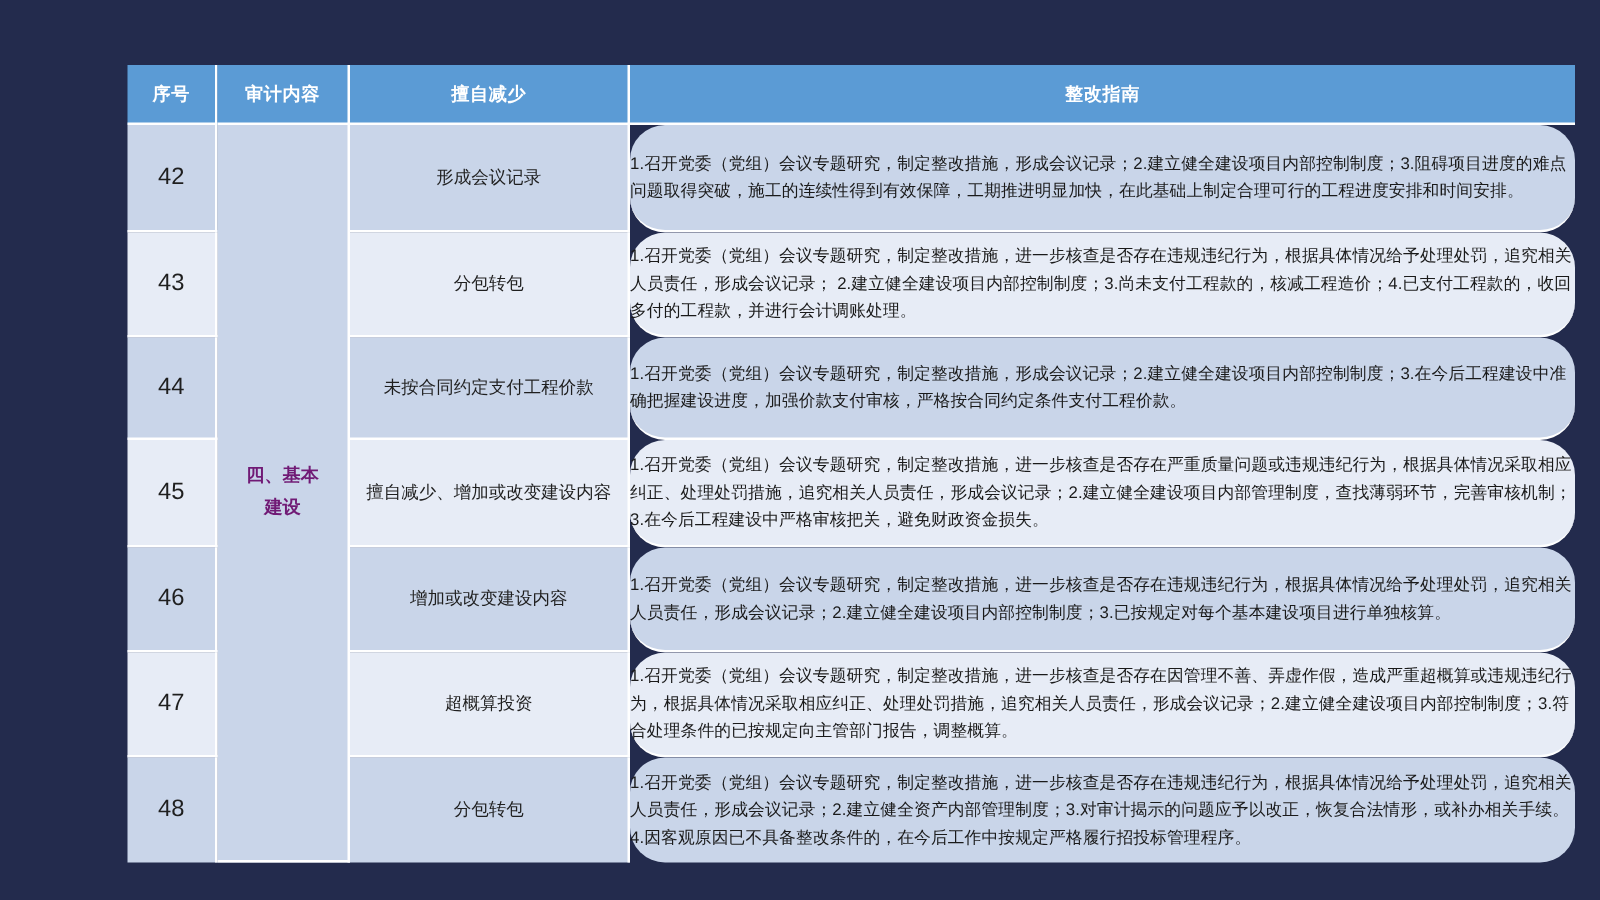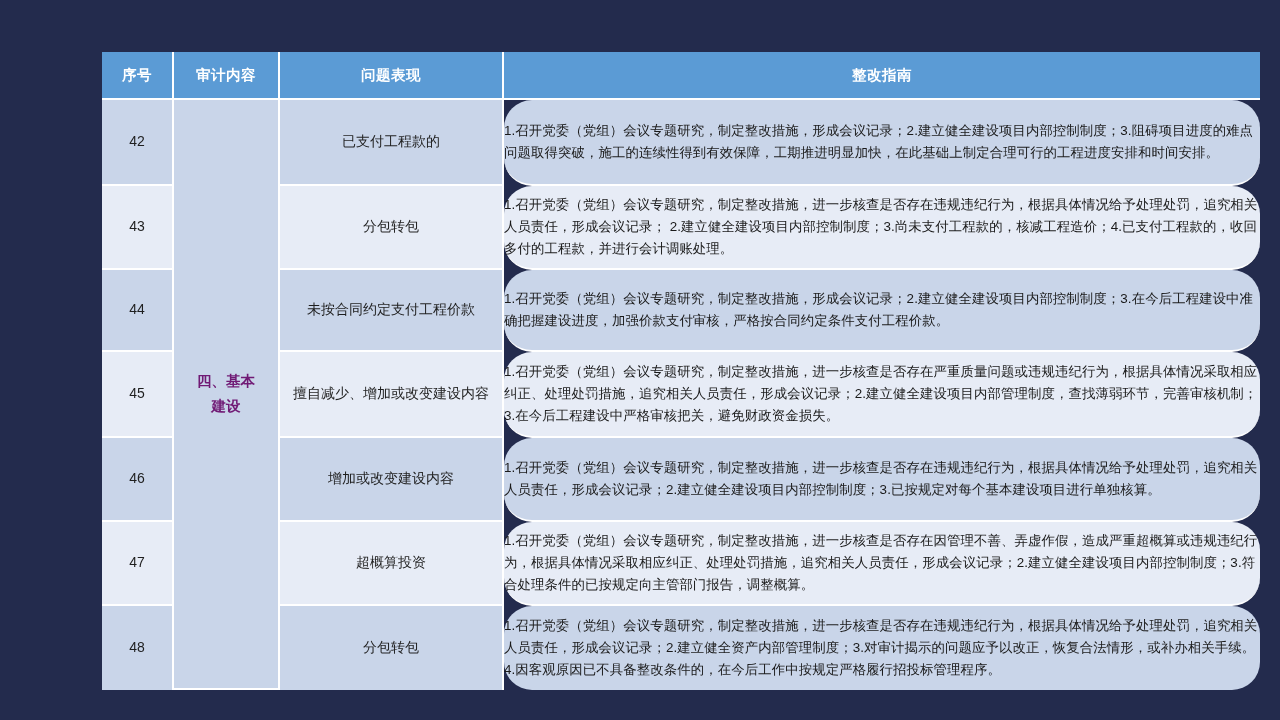--- a/index.html
+++ b/index.html
@@ -63,21 +63,21 @@
   col.c-prob { width: 224px; }
   col.c-guide{ width: 756px; }
 
   
   tbody td { font-size: 13.5px; color: #1a1a1a; line-height: 1.55; }
   tbody tr td.last-col { border-right: none; }
   tbody tr:last-child td { border-bottom: none; }
 
   td.seq {
     text-align: center;
-    font-size: 14px;
+    font-size: 19px;
     color: #1f1f1f;
   }
   td.cat {
     text-align: center;
     font-weight: bold;
     font-size: 14.5px;
     color: #701a75;
     line-height: 1.7;
     background: #c9d5e9;
   }
@@ -122,33 +122,33 @@
       <colgroup>
         <col class="c-seq">
         <col class="c-cat">
         <col class="c-prob">
         <col class="c-guide">
       </colgroup>
       <thead>
         <tr>
           <th>序号</th>
           <th>审计内容</th>
-          <th>问题表现</th>
+          <th>擅自减少</th>
           <th class="last-col">整改指南</th>
         </tr>
       </thead>
       <tbody>
 
         <tr class="band-dark r42">
           <td class="seq">42</td>
           <td class="cat" rowspan="7">
             <div>四、基本</div>
             <div>建设</div>
           </td>
-          <td class="prob">已支付工程款的</td>
+          <td class="prob">形成会议记录</td>
           <td class="guide last-col">1.召开党委（党组）会议专题研究，制定整改措施，形成会议记录；2.建立健全建设项目内部控制制度；3.阻碍项目进度的难点问题取得突破，施工的连续性得到有效保障，工期推进明显加快，在此基础上制定合理可行的工程进度安排和时间安排。</td>
         </tr>
 
         <tr class="band-light r43">
           <td class="seq">43</td>
           <td class="prob">分包转包</td>
           <td class="guide last-col">1.召开党委（党组）会议专题研究，制定整改措施，进一步核查是否存在违规违纪行为，根据具体情况给予处理处罚，追究相关人员责任，形成会议记录； 2.建立健全建设项目内部控制制度；3.尚未支付工程款的，核减工程造价；4.已支付工程款的，收回多付的工程款，并进行会计调账处理。</td>
         </tr>
 
         <tr class="band-dark r44">

